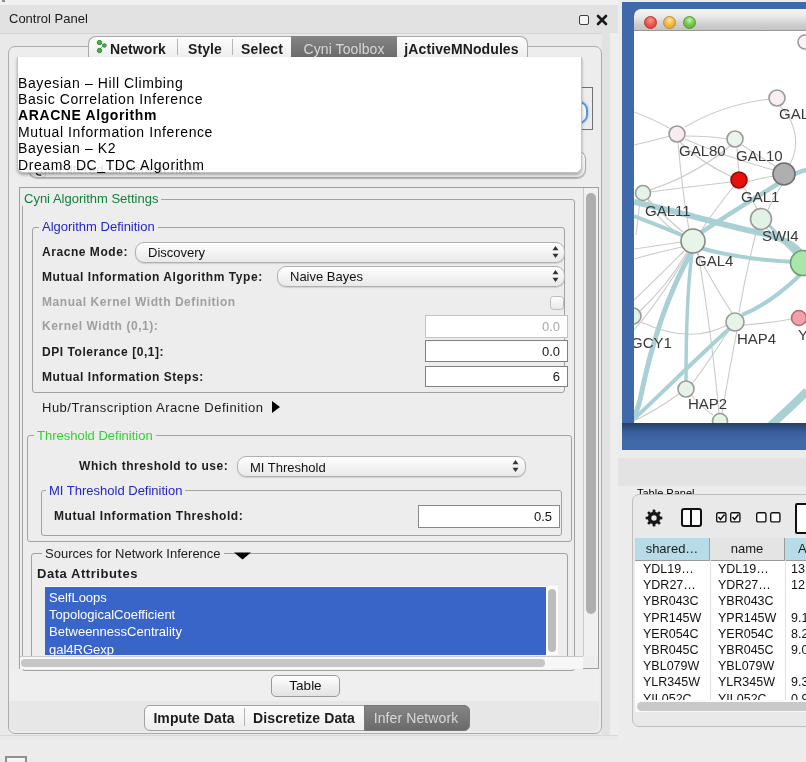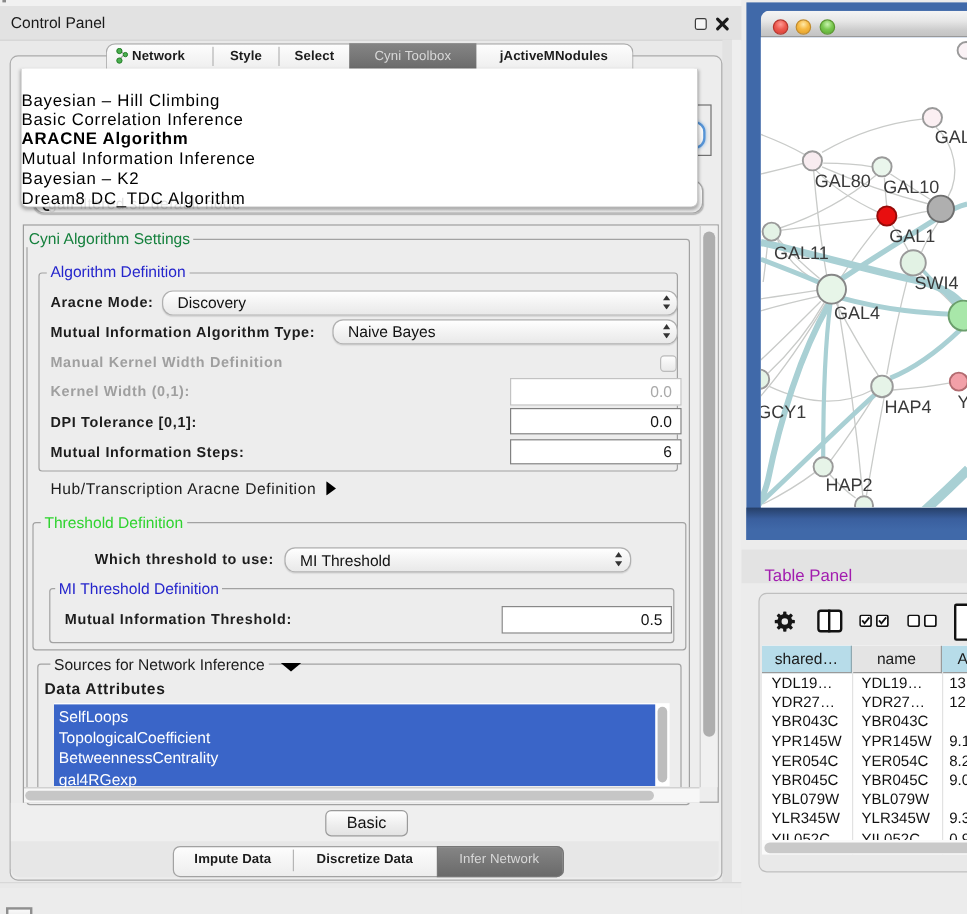--- a/index.html
+++ b/index.html
@@ -7,21 +7,21 @@
 .abs{position:absolute;}
 .lbl{position:absolute;font-weight:bold;font-size:12px;color:#1d1d1d;letter-spacing:.55px;height:14px;line-height:14px;white-space:nowrap;}
 .dis{color:#9f9f9f;}
 .gbox{position:absolute;border:1px solid #a2a2a2;border-radius:3px;}
 .gtitle{position:absolute;background:#ededed;padding:0 3px;font-size:13px;height:14px;line-height:14px;white-space:nowrap;}
 .combo{position:absolute;background:linear-gradient(#ffffff,#f2f2f2 55%,#e9e9e9);border:1px solid #b0b0b0;border-radius:9px;box-shadow:0 1px 1px rgba(0,0,0,0.12);}
 .combo .ct{position:absolute;left:12px;top:2px;font-size:13px;color:#111;white-space:nowrap;}
 .arr{position:absolute;width:9px;height:12px;}
 .field{position:absolute;background:#fff;}
 .ftext{position:absolute;right:7px;font-size:13px;color:#141414;}
-.segtxt{position:absolute;width:100%;text-align:center;font-size:11px;font-weight:bold;color:#1c1c1c;letter-spacing:.1px;}
+.segtxt{position:absolute;width:100%;text-align:center;font-size:14px;font-weight:bold;color:#1c1c1c;letter-spacing:.1px;}
 .popitem{position:absolute;left:2px;font-size:14px;color:#000;white-space:nowrap;letter-spacing:.6px;height:16px;line-height:16px;}
 svg{display:block;}
 </style></head>
 <body>
 <div id="root">
 
 <div class="abs" style="left:0;top:0;width:618px;height:740px;background:#e9e9e9;"></div>
 <div class="abs" style="left:0;top:0;width:618px;height:5px;background:#f1f1f1;"></div>
 <div class="abs" style="left:2px;top:0;width:3px;height:2px;background:#8a8a8a;"></div>
 <div class="abs" style="left:0;top:5px;width:618px;height:28px;background:#e2e2e2;border-bottom:1px solid #d4d4d4;"></div>
@@ -130,21 +130,21 @@
 <div class="abs" style="left:45px;top:587px;width:501px;height:68px;background:#3a65c8;"></div>
 <div class="abs" style="left:49px;top:589px;font-size:13px;color:#fff;line-height:17.2px;white-space:nowrap;">SelfLoops<br>TopologicalCoefficient<br>BetweennessCentrality<br>gal4RGexp</div>
 <div class="abs" style="left:548px;top:589px;width:8px;height:63px;background:#bdbdbd;border-radius:4px;"></div>
 
 <div class="abs" style="left:583px;top:188px;width:14px;height:468px;background:#f0f0f0;border-left:1px solid #c9c9c9;"></div>
 <div class="abs" style="left:585.5px;top:193px;width:10px;height:421px;background:#aeaeae;border-radius:5px;"></div>
 
 <div class="abs" style="left:20px;top:656px;width:563px;height:12px;background:#f7f7f7;border-top:1px solid #c9c9c9;"></div>
 <div class="abs" style="left:21px;top:658.5px;width:524px;height:8px;background:#c6c6c6;border-radius:4px;"></div>
 
-<div class="abs" style="left:271px;top:675px;width:67px;height:20px;background:linear-gradient(#ffffff,#ededed 60%,#e3e3e3);border:1px solid #9a9a9a;border-radius:5px;text-align:center;font-size:13.5px;font-weight:500;color:#111;line-height:19px;">Basic</div>
+<div class="abs" style="left:271px;top:675px;width:67px;height:20px;background:linear-gradient(#ffffff,#ededed 60%,#e3e3e3);border:1px solid #9a9a9a;border-radius:5px;text-align:center;font-size:13.5px;font-weight:500;color:#111;line-height:19px;">Table</div>
 
 <div class="abs" style="left:88px;top:36px;width:438px;height:22px;background:linear-gradient(#fdfdfd,#ededed);border:1px solid #a9a9a9;border-bottom:none;border-radius:8px 8px 0 0;"></div>
 <div class="abs" style="left:291px;top:36px;width:106px;height:22px;background:linear-gradient(#858585,#6a6a6a);"></div>
 <div class="abs" style="left:177px;top:39px;width:1px;height:16px;background:#b5b5b5;"></div>
 <div class="abs" style="left:232px;top:39px;width:1px;height:16px;background:#b5b5b5;"></div>
 <svg class="abs" style="left:96px;top:40px;" width="12" height="14" viewBox="0 0 12 14">
       <path d="M4 3 L8 5 M4 9 L7 6" stroke="#9a9a9a" stroke-width="1"></path>
       <circle cx="3.5" cy="2.5" r="2.2" fill="#4caf50" stroke="#1d7a22" stroke-width=".8"></circle>
       <circle cx="8.5" cy="5.5" r="1.8" fill="#4caf50" stroke="#1d7a22" stroke-width=".8"></circle>
       <circle cx="3.5" cy="10.5" r="2.2" fill="#4caf50" stroke="#1d7a22" stroke-width=".8"></circle>
@@ -256,21 +256,21 @@
 <text x="695" y="266">GAL4</text>
 <text x="798" y="340">YJ</text>
 <text x="737" y="344">HAP4</text>
 <text x="631" y="348">GCY1</text>
 <text x="688" y="409">HAP2</text>
 </g>
 </svg>
     </div>
 
 <div class="abs" style="left:618px;top:458px;width:188px;height:28px;background:#e3e3e3;"></div>
-<div class="abs" style="left:637px;top:471px;font-size:14px;color:#a21caf;">Table Panel</div>
+<div class="abs" style="left:637px;top:487px;font-size:11px;color:#000000;">Table Panel</div>
 <div class="abs" style="left:632px;top:494px;width:180px;height:231px;background:#e9e9e9;border:1px solid #bfbfbf;border-radius:7px;"></div>
 
 <svg class="abs" style="left:645px;top:509px;" width="18" height="18" viewBox="0 0 18 18">
       <path fill="#161616" fill-rule="evenodd" d="M17.30 7.69 A8.4 8.4 0 0 1 17.30 10.31 L15.03 10.45 A6.2 6.2 0 0 1 14.29 12.24 L15.80 13.94 A8.4 8.4 0 0 1 13.94 15.80 L12.24 14.29 A6.2 6.2 0 0 1 10.45 15.03 L10.31 17.30 A8.4 8.4 0 0 1 7.69 17.30 L7.55 15.03 A6.2 6.2 0 0 1 5.76 14.29 L4.06 15.80 A8.4 8.4 0 0 1 2.20 13.94 L3.71 12.24 A6.2 6.2 0 0 1 2.97 10.45 L0.70 10.31 A8.4 8.4 0 0 1 0.70 7.69 L2.97 7.55 A6.2 6.2 0 0 1 3.71 5.76 L2.20 4.06 A8.4 8.4 0 0 1 4.06 2.20 L5.76 3.71 A6.2 6.2 0 0 1 7.55 2.97 L7.69 0.70 A8.4 8.4 0 0 1 10.31 0.70 L10.45 2.97 A6.2 6.2 0 0 1 12.24 3.71 L13.94 2.20 A8.4 8.4 0 0 1 15.80 4.06 L14.29 5.76 A6.2 6.2 0 0 1 15.03 7.55 Z M11.70 9.00 A2.7 2.7 0 1 0 6.30 9.00 A2.7 2.7 0 1 0 11.70 9.00 Z"></path>
     </svg>
 <div class="abs" style="left:681px;top:508px;width:17px;height:15px;border:2.4px solid #111;border-radius:3px;background:#fff;"></div>
 <div class="abs" style="left:689.5px;top:508px;width:2.4px;height:19px;background:#111;"></div>
 <svg class="abs" style="left:716px;top:512px;" width="26" height="11" viewBox="0 0 26 11">
       <rect x="0.7" y="0.7" width="9.2" height="9.2" rx="1.5" fill="#fff" stroke="#111" stroke-width="1.4"></rect>
       <rect x="14.7" y="0.7" width="9.2" height="9.2" rx="1.5" fill="#fff" stroke="#111" stroke-width="1.4"></rect>

